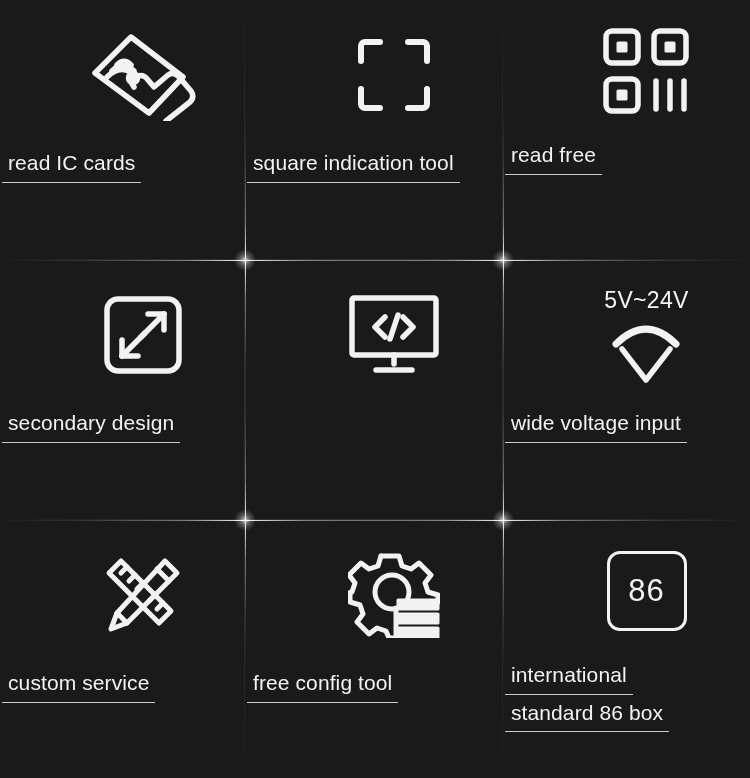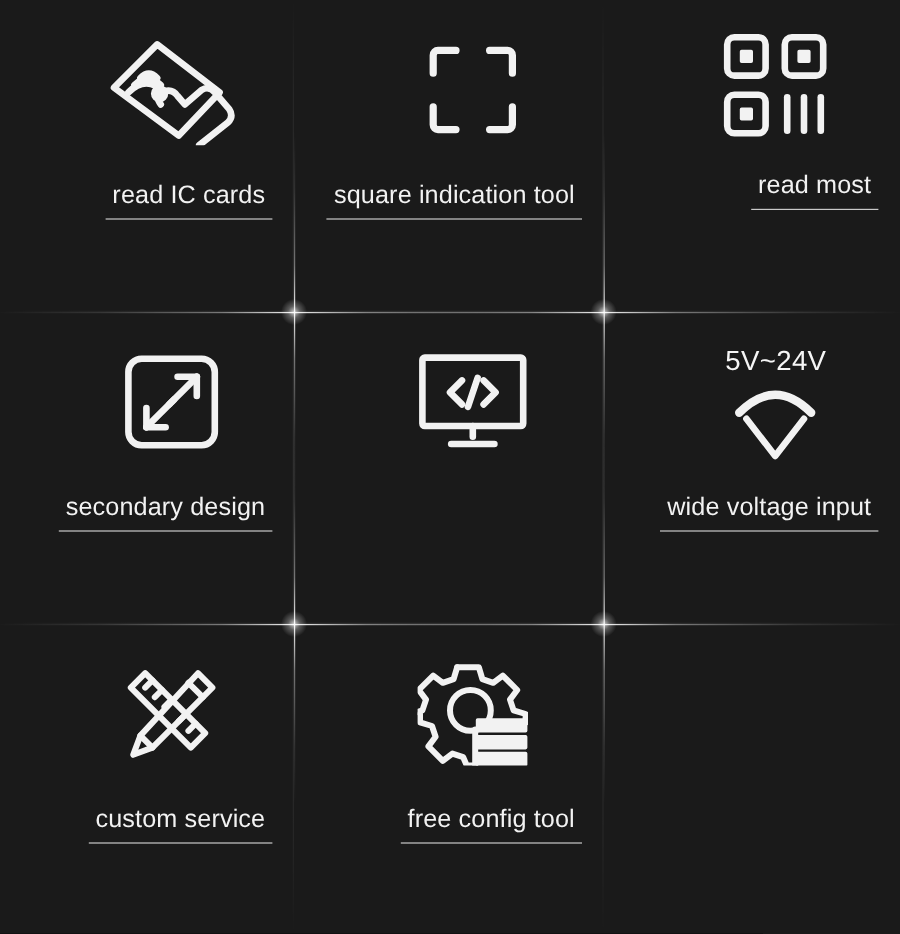--- a/index.html
+++ b/index.html
@@ -39,23 +39,23 @@
     align-items: center;
     justify-content: center;
     width: 100%;
     padding-left: 40px;
   }
   .icon-wrap svg { display: block; }
 
   .labels {
     display: flex;
     flex-direction: column;
-    align-items: flex-end;
+    align-items: flex-start;
     width: 100%;
-    padding: 0 24px;
+    padding: 0 8px;
     box-sizing: border-box;
   }
   .label-line {
     position: relative;
     font-size: 21px;
     line-height: 1.22;
     letter-spacing: .1px;
     color: #f2f2f2;
     white-space: nowrap;
     padding-bottom: 7px;
@@ -211,21 +211,21 @@
           <rect x="52" y="4" width="32" height="32" rx="6"></rect>
           <rect x="64" y="16" width="8" height="8" fill="#f2f2f2" stroke-width="3"></rect>
           <rect x="4" y="52" width="32" height="32" rx="6"></rect>
           <rect x="16" y="64" width="8" height="8" fill="#f2f2f2" stroke-width="3"></rect>
           <path d="M54 54 V82"></path>
           <path d="M68 54 V82"></path>
           <path d="M82 54 V82"></path>
         </svg>
       </div>
       <div class="labels">
-        <div class="label-line">read most</div>
+        <div class="label-line">read free</div>
       </div>
     </div>
 
     <div class="cell">
       <div class="icon-wrap">
         <svg width="80" height="80" viewBox="0 0 80 80" fill="none" stroke="#f2f2f2" stroke-width="5.5" stroke-linecap="round" stroke-linejoin="round">
           <rect x="4" y="4" width="72" height="72" rx="11"></rect>
           <path d="M61 19 L38 42"></path>
           <path d="M61 19 H45"></path>
           <path d="M61 19 V35"></path>
@@ -300,20 +300,31 @@
           <rect x="50" y="48" width="40" height="9" fill="#f2f2f2" stroke-width="3"></rect>
           <rect x="50" y="62" width="40" height="9" fill="#f2f2f2" stroke-width="3"></rect>
           <rect x="50" y="76" width="40" height="9" fill="#f2f2f2" stroke-width="3"></rect>
         </svg>
       </div>
       <div class="labels">
         <div class="label-line last">free config tool</div>
       </div>
     </div>
 
+    <div class="cell two-line">
+      <div class="icon-wrap">
+        <div class="box86">
+          <span>86</span>
+        </div>
+      </div>
+      <div class="labels">
+        <div class="label-line">international</div>
+        <div class="label-line last">standard 86 box</div>
+      </div>
+    </div>
 
   </div>
 
   <div class="row-sep" style="left:0;top:259px;width:750px;background:linear-gradient(to right,rgba(255,255,255,0) 0%,rgba(255,255,255,.05) 12%,rgba(255,255,255,.10) 33%,rgba(255,255,255,.10) 67%,rgba(255,255,255,.05) 88%,rgba(255,255,255,0) 100%);"></div>
   <div class="row-sep" style="left:0;top:519px;width:750px;background:linear-gradient(to right,rgba(255,255,255,0) 0%,rgba(255,255,255,.05) 12%,rgba(255,255,255,.10) 33%,rgba(255,255,255,.10) 67%,rgba(255,255,255,.05) 88%,rgba(255,255,255,0) 100%);"></div>
   <div class="col-sep" style="left:244px;top:0;height:778px;background:linear-gradient(to bottom,rgba(255,255,255,0) 0%,rgba(255,255,255,.05) 10%,rgba(255,255,255,.09) 30%,rgba(255,255,255,.09) 70%,rgba(255,255,255,.05) 90%,rgba(255,255,255,0) 100%);"></div>
   <div class="col-sep" style="left:502px;top:0;height:778px;background:linear-gradient(to bottom,rgba(255,255,255,0) 0%,rgba(255,255,255,.05) 10%,rgba(255,255,255,.09) 30%,rgba(255,255,255,.09) 70%,rgba(255,255,255,.05) 90%,rgba(255,255,255,0) 100%);"></div>
 
   <div class="sparkle" style="left:245px;top:260px;">
     <div class="h"></div>

